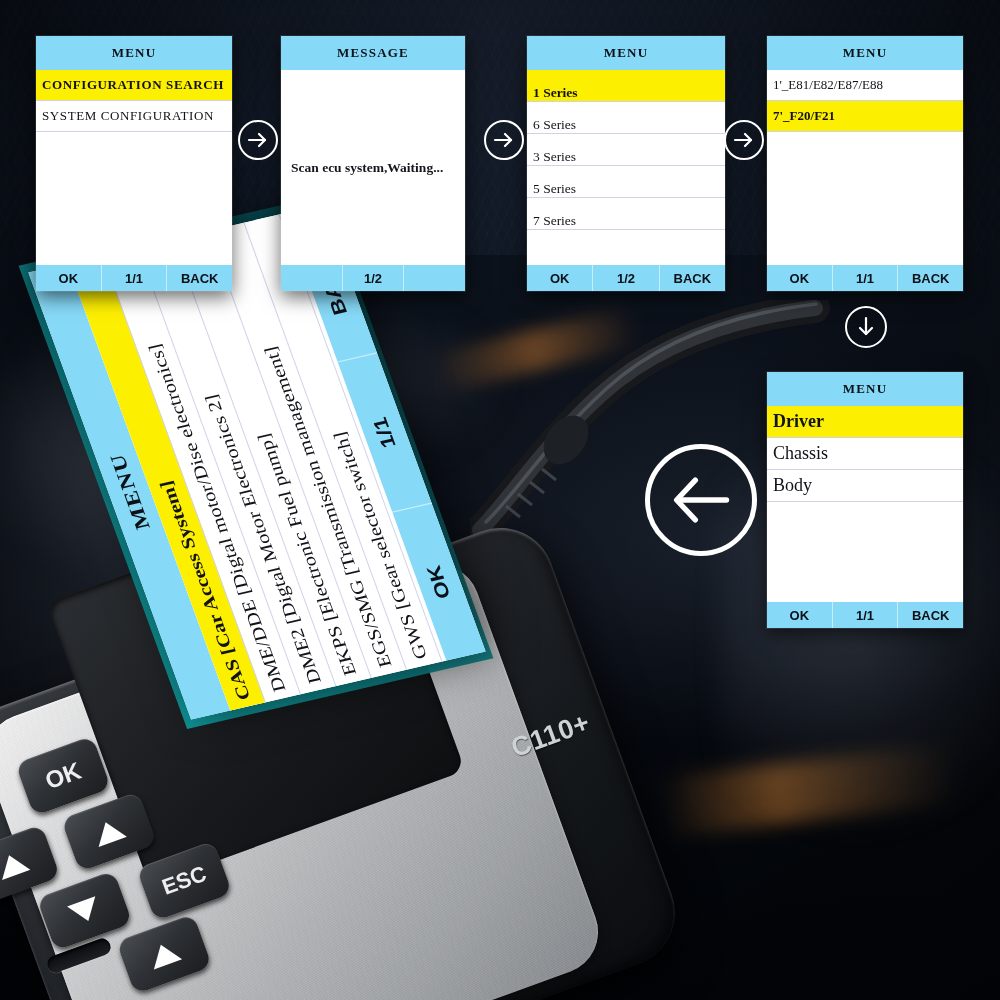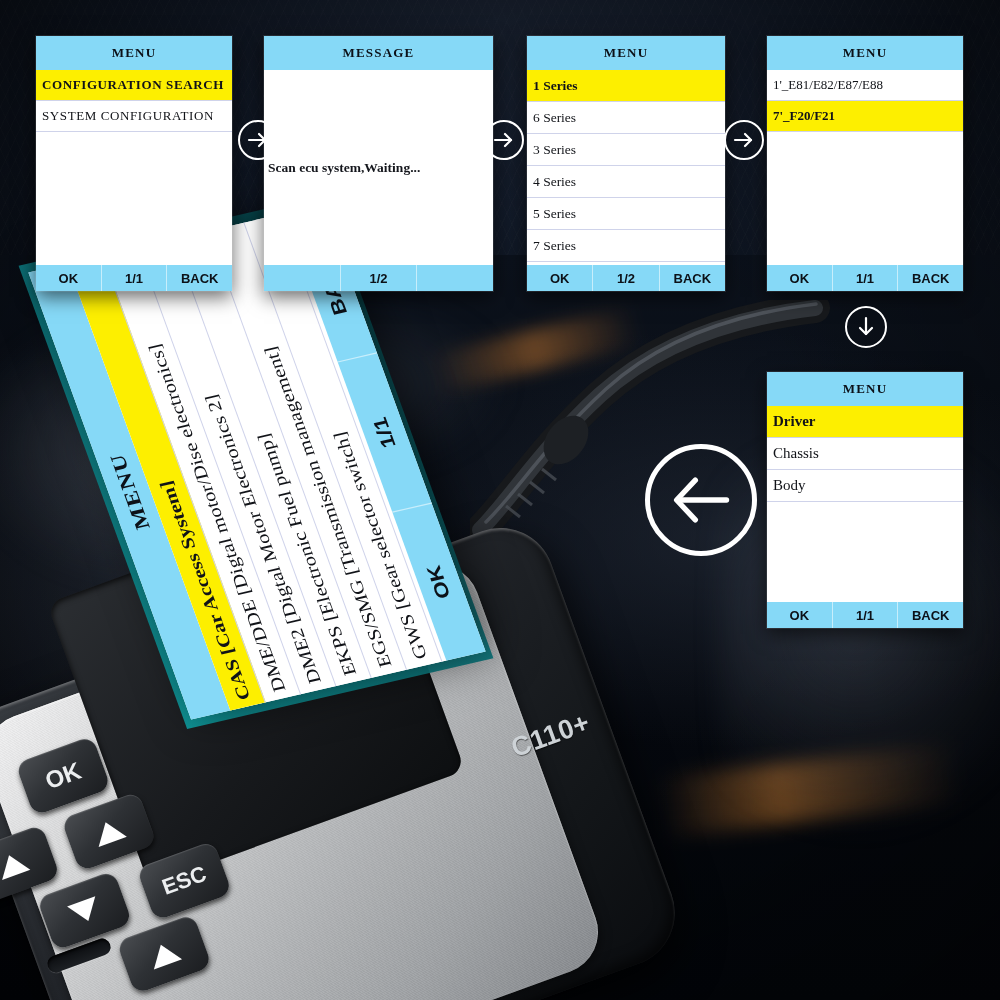--- a/index.html
+++ b/index.html
@@ -141,49 +141,49 @@
   .row{
     border-bottom:1px solid #cfd3ea;
     display:flex;align-items:center;
     padding-left:6px;color:#111318;
     box-sizing:border-box;
   }
   .row.sel{background:#fdef00;font-weight:700;}
   .row.blank{border-bottom:none;flex:1;}
   .msgtext{
     flex:1;display:flex;align-items:center;
-    padding-left:4px;color:#14161c;font-weight:700;
+    padding-left:10px;color:#14161c;font-weight:700;
   }
   .lcd-foot{
     background:#86d9f7;display:flex;color:#0c1118;font-weight:700;
     font-family:"Liberation Sans",sans-serif;
   }
   .lcd-foot > div{
     flex:1;text-align:center;display:flex;align-items:center;justify-content:center;
     border-right:1px solid rgba(255,255,255,.55);
   }
   .lcd-foot > div:last-child{border-right:none;}
 
   
   #p1{left:36px;top:36px;width:196px;height:255px;}
-  #p2{left:264px;top:36px;width:229px;height:255px;gap:24px;}
+  #p2{left:281px;top:36px;width:184px;height:255px;gap:24px;}
   #p3{left:527px;top:36px;width:198px;height:255px;}
   #p4{left:767px;top:36px;width:196px;height:255px;}
   #p5{left:767px;top:372px;width:196px;height:256px;}
   #p1 .lcd-title,#p2 .lcd-title,#p3 .lcd-title,#p4 .lcd-title,#p5 .lcd-title{
     height:34px;font-size:13px;
   }
   #p1 .lcd-foot,#p2 .lcd-foot,#p3 .lcd-foot,#p4 .lcd-foot,#p5 .lcd-foot{
     height:26px;font-size:13px;
   }
   #p1 .row{height:31px;font-size:13px;letter-spacing:.6px;}
   #p2 .msgtext{font-size:13.5px;}
-  #p3 .row{height:32px;font-size:13.5px;}
+  #p3 .row{height:32px;font-size:13.5px;align-items:flex-end;}
   #p4 .row{height:31px;font-size:13px;}
-  #p5 .row{height:32px;font-size:15px;}
+  #p5 .row{height:32px;font-size:18px;}
 
   
   #pbig{
     position:absolute;left:62px;top:312px;width:390px;height:300px;
     transform:rotate(-110deg) skewX(-7deg) scale(1.22,1.0);
     transform-origin:50% 50%;
     background:#ffffff;
     box-shadow:0 10px 40px rgba(0,0,0,.6);
   }
   #pbig .lcd-title{height:40px;font-size:20px;}
@@ -336,23 +336,20 @@
     <div class="row sel">
       <span>1 Series</span>
     </div>
     <div class="row">
       <span>6 Series</span>
     </div>
     <div class="row">
       <span>3 Series</span>
     </div>
     <div class="row">
-      <span>4 Series</span>
-    </div>
-    <div class="row">
       <span>5 Series</span>
     </div>
     <div class="row">
       <span>7 Series</span>
     </div>
   </div>
   <div class="lcd-foot">
     <div>OK</div>
     <div>1/2</div>
     <div>BACK</div>

